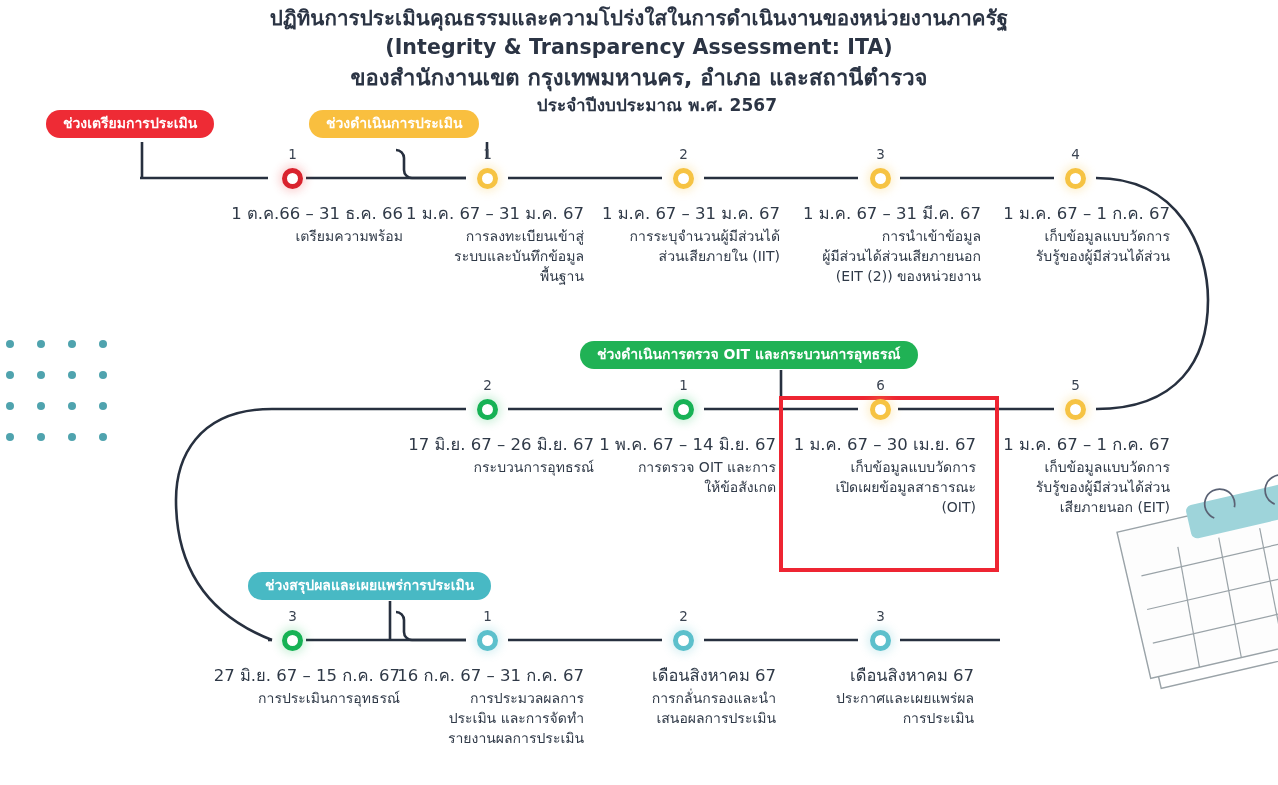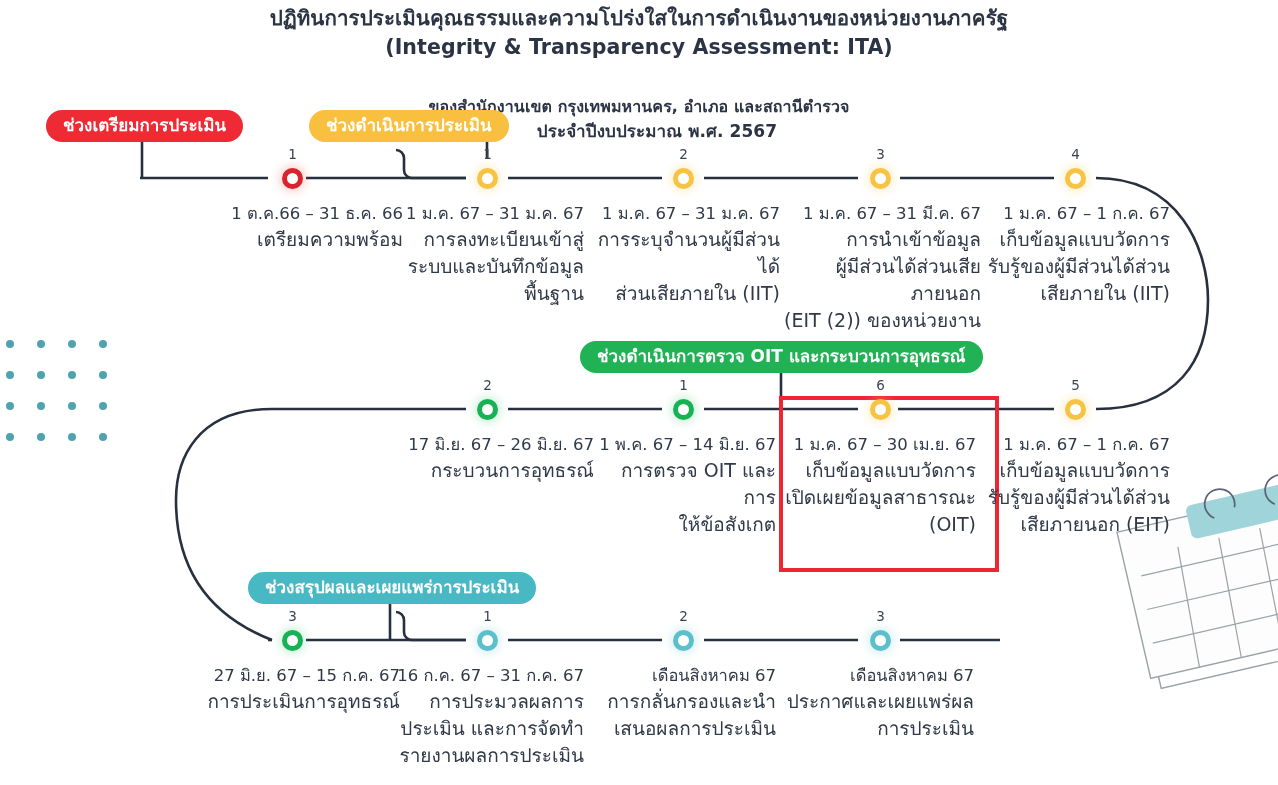--- a/index.html
+++ b/index.html
@@ -20,27 +20,27 @@
   .title-block {
     position:absolute; left:0; top:4px; width:1278px;
     text-align:center; z-index:5;
   }
   .title-line {
     color:#2b3444; font-weight:bold; letter-spacing:0.1px;
     line-height:1.42;
   }
   .t1 { font-size:20.5px; }
   .t2 { font-size:20.5px; }
-  .t3 { font-size:16px;margin-top:34px; }
+  .t3 { font-size:22px; }
   .t4 { font-size:17px;margin-left:36px; }
 
   
   .badge {
     position:absolute; z-index:6;
-    color:#ffffff; font-weight:bold; font-size:17px;
+    color:#ffffff; font-weight:bold; font-size:14px;
     border-radius:999px; padding:6px 17px 7px 17px;
     white-space:nowrap; line-height:1.1;
     display:flex; align-items:flex-start; justify-content:center;
   }
   .badge-red    { background:#ee2b35; }
   .badge-orange { background:#f9bf3f; }
   .badge-green  { background:#20b255; }
   .badge-teal   { background:#48b9c4; }
 
   
@@ -57,21 +57,21 @@
   .ring-yellow { border-color:#f6c343; box-shadow:0 0 9px 3px rgba(248,200,80,0.26); }
   .ring-green  { border-color:#17b255; box-shadow:0 0 9px 3px rgba(40,190,95,0.22); }
   .ring-teal   { border-color:#5cc0cc; box-shadow:0 0 9px 3px rgba(92,192,204,0.22); }
 
   
   .item {
     position:absolute; z-index:4; text-align:right;
     color:#2f3947; line-height:1.43;
   }
   .item .when { font-size:16.5px; white-space:nowrap; }
-  .item .what { font-size:19px; }
+  .item .what { font-size:14px; }
 
   
   .highlight-box {
     position:absolute; z-index:3;
     border:4px solid #ee2532; background:transparent;
   }
 
   
   .dotgrid { position:absolute; z-index:1; display:grid; gap:23px; }
   .dotgrid i { display:block; width:8px; height:8px; border-radius:50%; background:#4fa3ae; }
@@ -228,21 +228,20 @@
   </div>
 
   <div class="node" style="left:1065px; top:168px;">
     <span class="num">4</span>
     <div class="ring ring-yellow"></div>
   </div>
   <div class="item" style="left:982px; top:202px; width:188px;">
     <div class="when">1 ม.ค. 67 – 1 ก.ค. 67</div>
     <div class="what">เก็บข้อมูลแบบวัดการ</div>
     <div class="what">รับรู้ของผู้มีส่วนได้ส่วน</div>
-    <div class="what">เสียภายใน (IIT)</div>
   </div>
 
   <div class="node" style="left:477px; top:399px;">
     <span class="num">2</span>
     <div class="ring ring-green"></div>
   </div>
   <div class="item" style="left:382px; top:433px; width:212px;">
     <div class="when">17 มิ.ย. 67 – 26 มิ.ย. 67</div>
     <div class="what">กระบวนการอุทธรณ์</div>
   </div>

